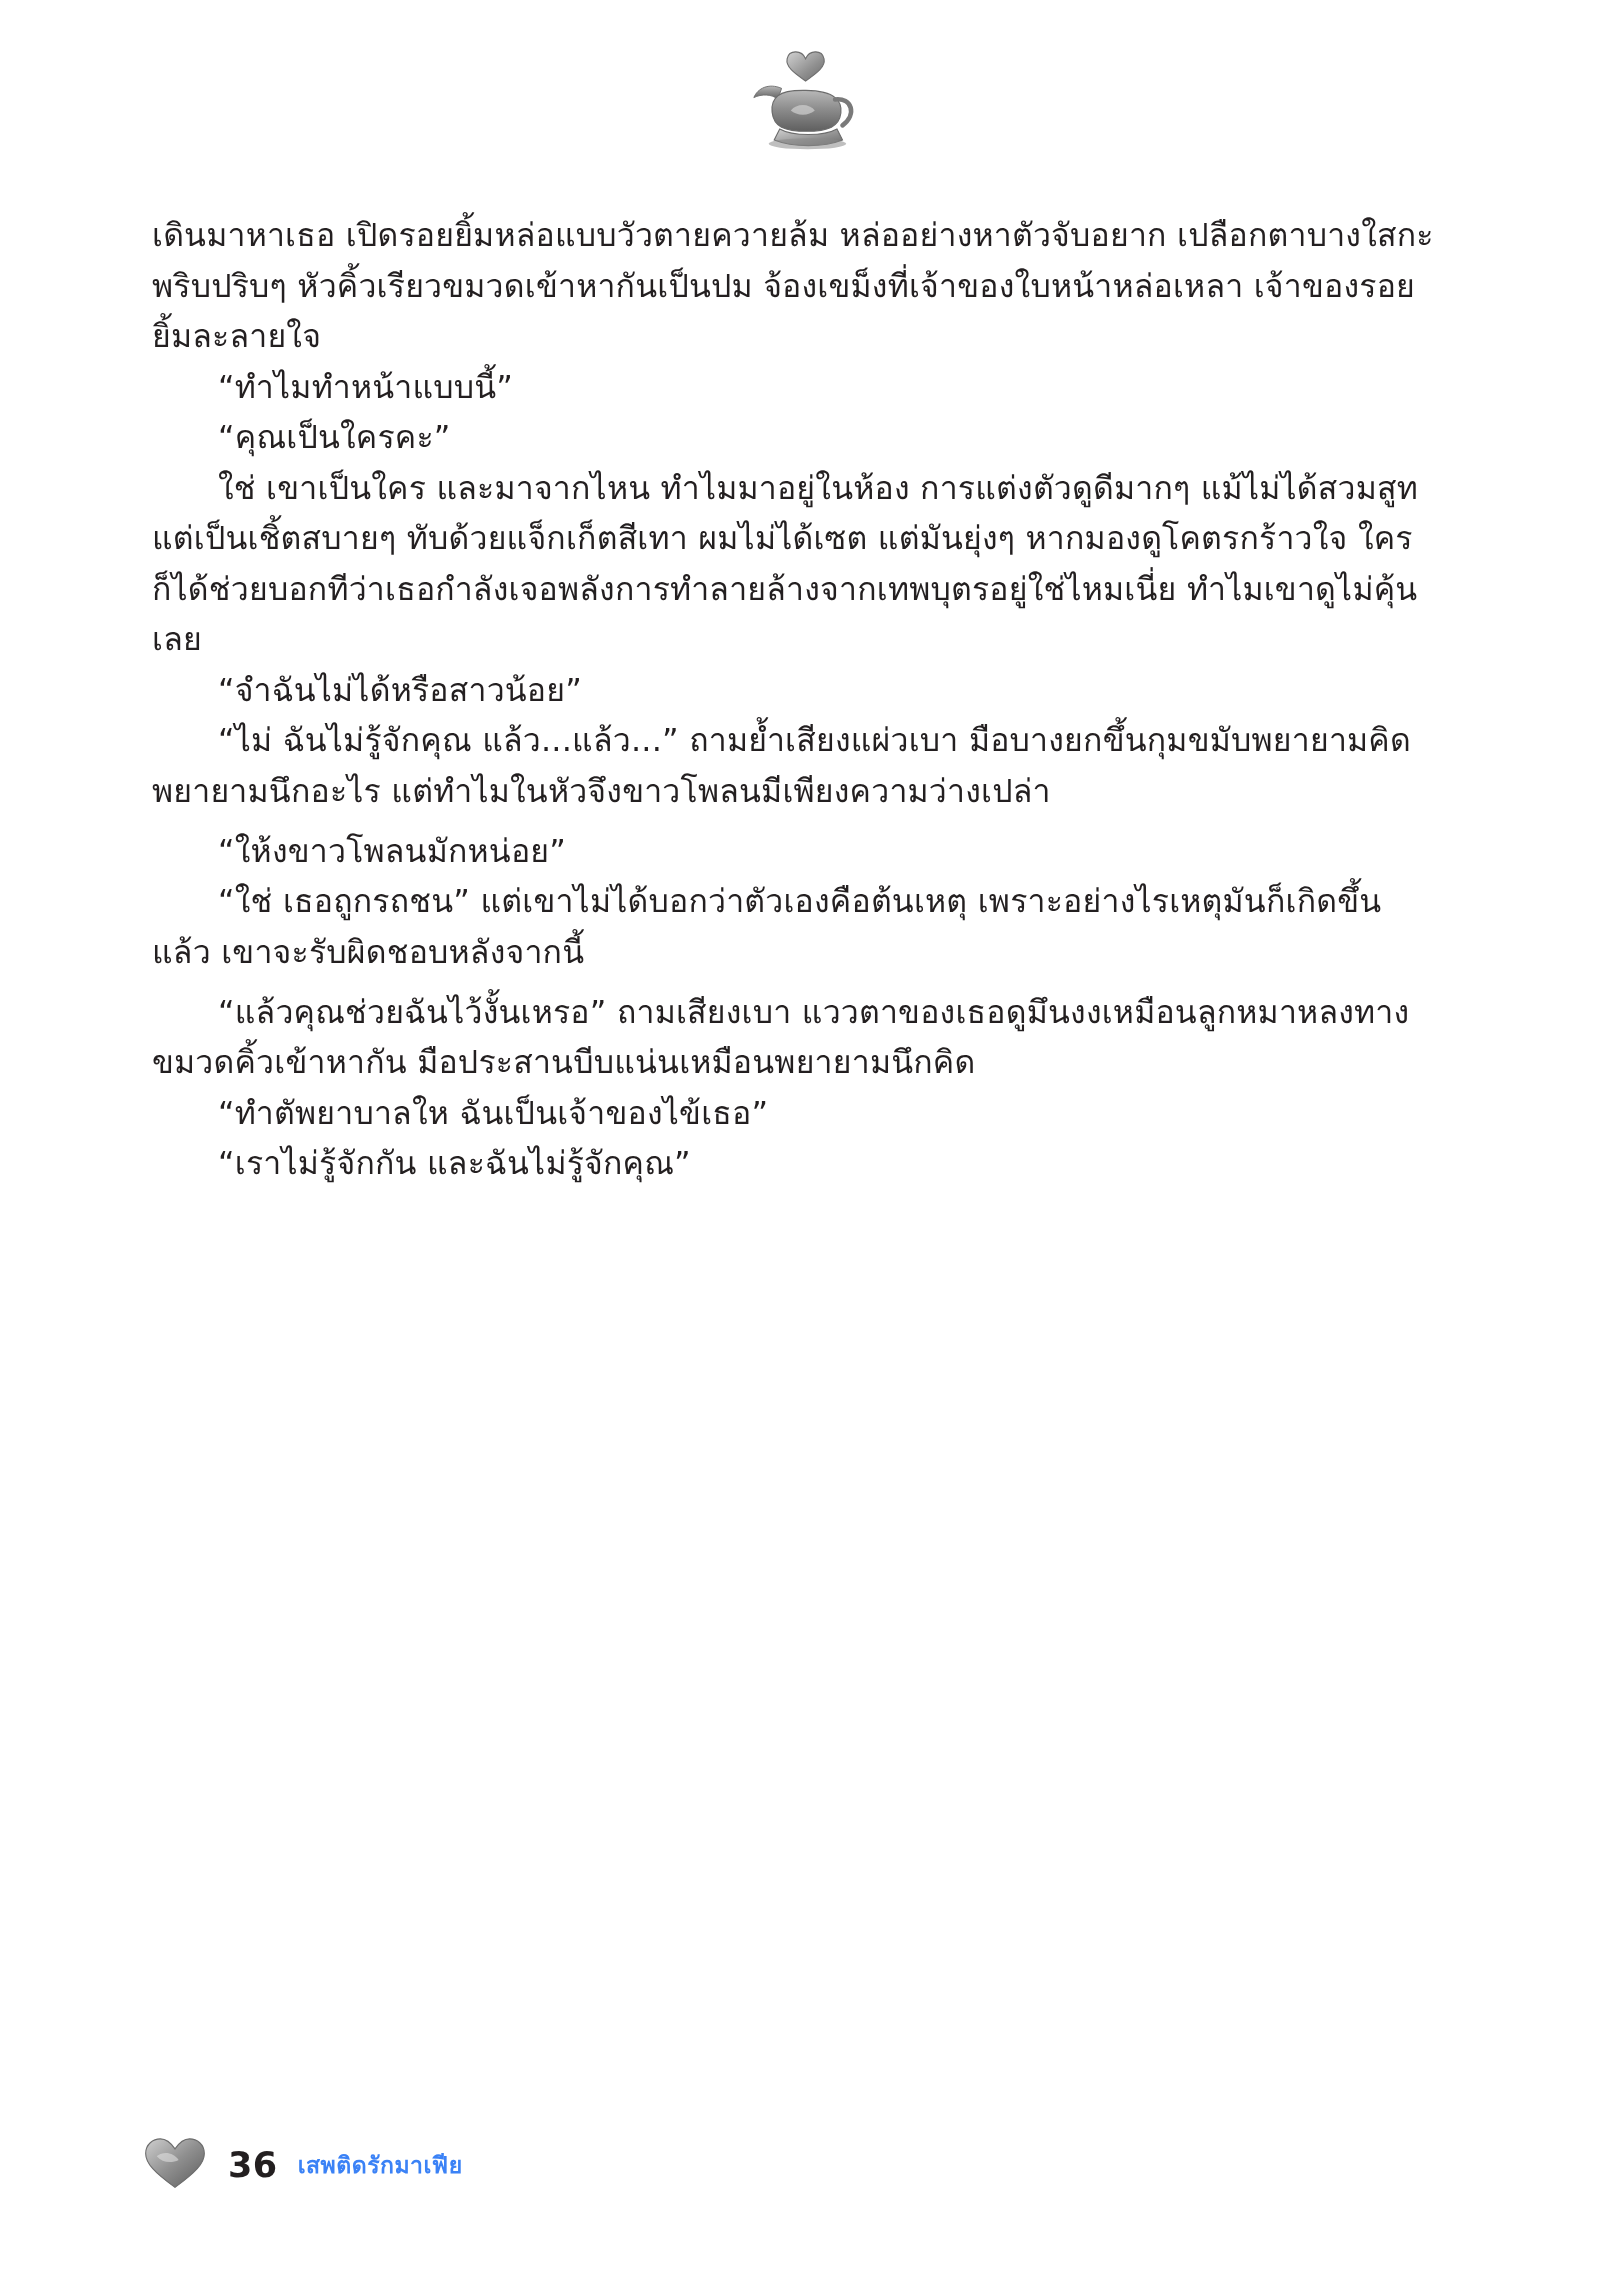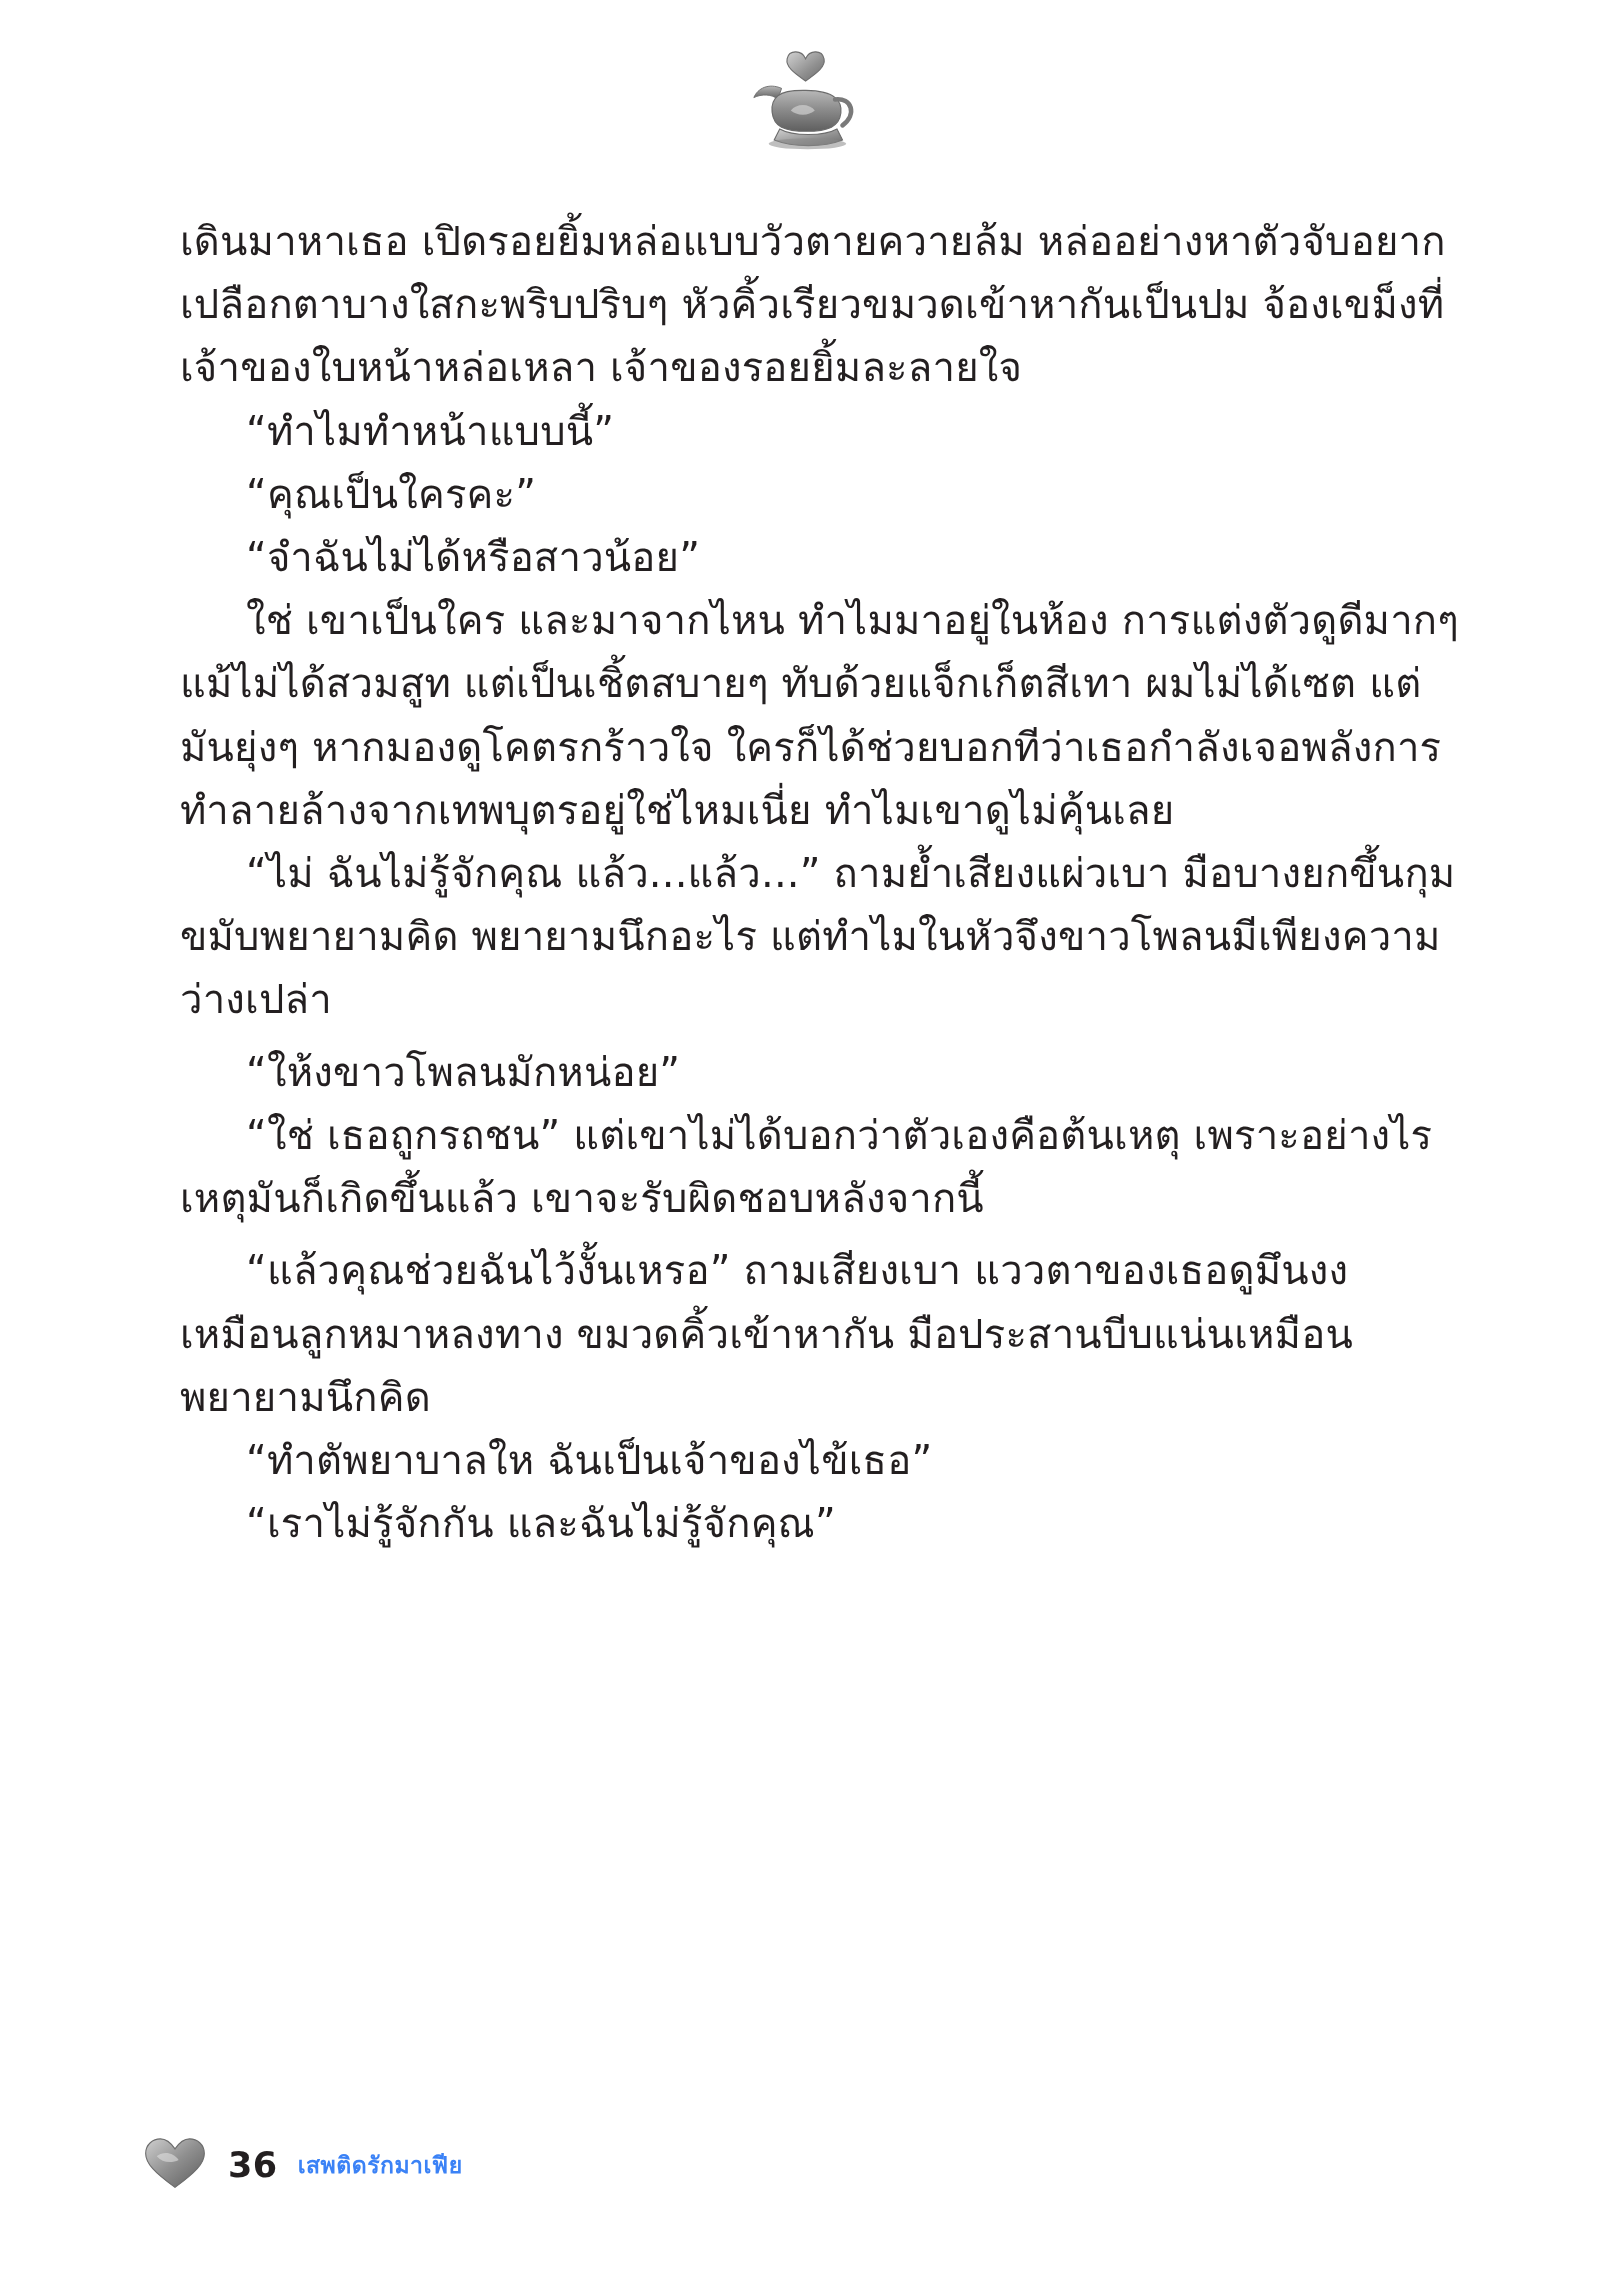--- a/index.html
+++ b/index.html
@@ -29,23 +29,23 @@
     height: 111px;
   }
   .lamp-svg {
     display: block;
   }
 
   
   .body-text {
     position: absolute;
     top: 210px;
-    left: 180px;
+    left: 152px;
     width: 1285px;
-    font-size: 40px;
+    font-size: 32px;
     line-height: 1.58;
     color: #231f20;
     text-align: left;
     letter-spacing: 0.2px;
   }
   .body-text p {
     margin: 0 0 0 0;
     padding: 0;
   }
   .p-indent {
@@ -117,22 +117,22 @@
 
       <path d="M56 92 C70 100, 104 100, 118 92 L124 104 C104 112, 70 112, 50 104 Z" fill="url(#gmet2)" stroke="#6b6b6b" stroke-width="1.2"></path>
       <ellipse cx="86" cy="108" rx="42" ry="6" fill="#8a8a8a" opacity="0.55"></ellipse>
     </svg>
   </div>
 
   <div class="body-text">
     <p class="p-plain">เดินมาหาเธอ เปิดรอยยิ้มหล่อแบบวัวตายควายล้ม หล่ออย่างหาตัวจับอยาก เปลือกตาบางใสกะพริบปริบๆ หัวคิ้วเรียวขมวดเข้าหากันเป็นปม จ้องเขม็งที่เจ้าของใบหน้าหล่อเหลา เจ้าของรอยยิ้มละลายใจ</p>
     <p class="p-indent">“ทำไมทำหน้าแบบนี้”</p>
     <p class="p-indent">“คุณเป็นใครคะ”</p>
+    <p class="p-indent">ใช่ เขาเป็นใคร และมาจากไหน ทำไมมาอยู่ในห้อง การแต่งตัวดูดีมากๆ แม้ไม่ได้สวมสูท แต่เป็นเชิ้ตสบายๆ ทับด้วยแจ็กเก็ตสีเทา ผมไม่ได้เซต แต่มันยุ่งๆ หากมองดูโคตรกร้าวใจ ใครก็ได้ช่วยบอกทีว่าเธอกำลังเจอพลังการทำลายล้างจากเทพบุตรอยู่ใช่ไหมเนี่ย ทำไมเขาดูไม่คุ้นเลย</p>
     <p class="p-indent">“จำฉันไม่ได้หรือสาวน้อย”</p>
-    <p class="p-indent">ใช่ เขาเป็นใคร และมาจากไหน ทำไมมาอยู่ในห้อง การแต่งตัวดูดีมากๆ แม้ไม่ได้สวมสูท แต่เป็นเชิ้ตสบายๆ ทับด้วยแจ็กเก็ตสีเทา ผมไม่ได้เซต แต่มันยุ่งๆ หากมองดูโคตรกร้าวใจ ใครก็ได้ช่วยบอกทีว่าเธอกำลังเจอพลังการทำลายล้างจากเทพบุตรอยู่ใช่ไหมเนี่ย ทำไมเขาดูไม่คุ้นเลย</p>
     <p class="p-indent">“ไม่ ฉันไม่รู้จักคุณ แล้ว...แล้ว...” ถามย้ำเสียงแผ่วเบา มือบางยกขึ้นกุมขมับพยายามคิด พยายามนึกอะไร แต่ทำไมในหัวจึงขาวโพลนมีเพียงความว่างเปล่า</p>
     <div class="gap-small"></div>
     <p class="p-indent">“ให้งขาวโพลนมักหน่อย”</p>
     <p class="p-indent">“ใช่ เธอถูกรถชน” แต่เขาไม่ได้บอกว่าตัวเองคือต้นเหตุ เพราะอย่างไรเหตุมันก็เกิดขึ้นแล้ว เขาจะรับผิดชอบหลังจากนี้</p>
     <div class="gap-small"></div>
     <p class="p-indent">“แล้วคุณช่วยฉันไว้งั้นเหรอ” ถามเสียงเบา แววตาของเธอดูมึนงงเหมือนลูกหมาหลงทาง ขมวดคิ้วเข้าหากัน มือประสานบีบแน่นเหมือนพยายามนึกคิด</p>
     <p class="p-indent">“ทำตัพยาบาลให ฉันเป็นเจ้าของไข้เธอ”</p>
     <p class="p-indent">“เราไม่รู้จักกัน และฉันไม่รู้จักคุณ”</p>
   </div>
 

